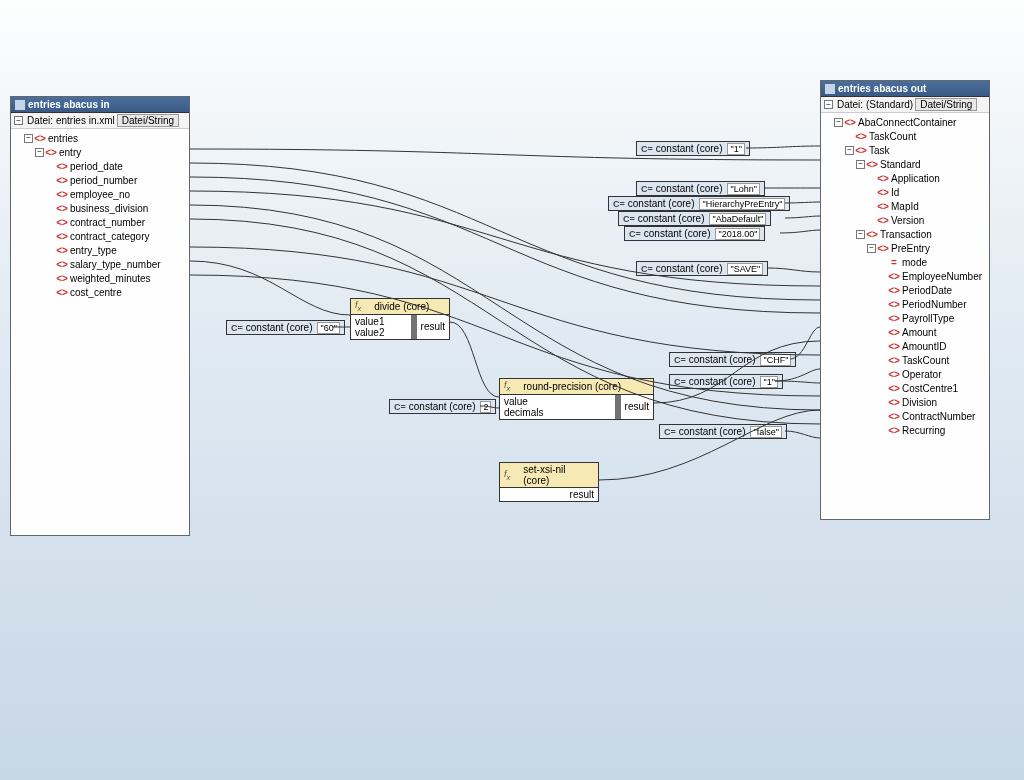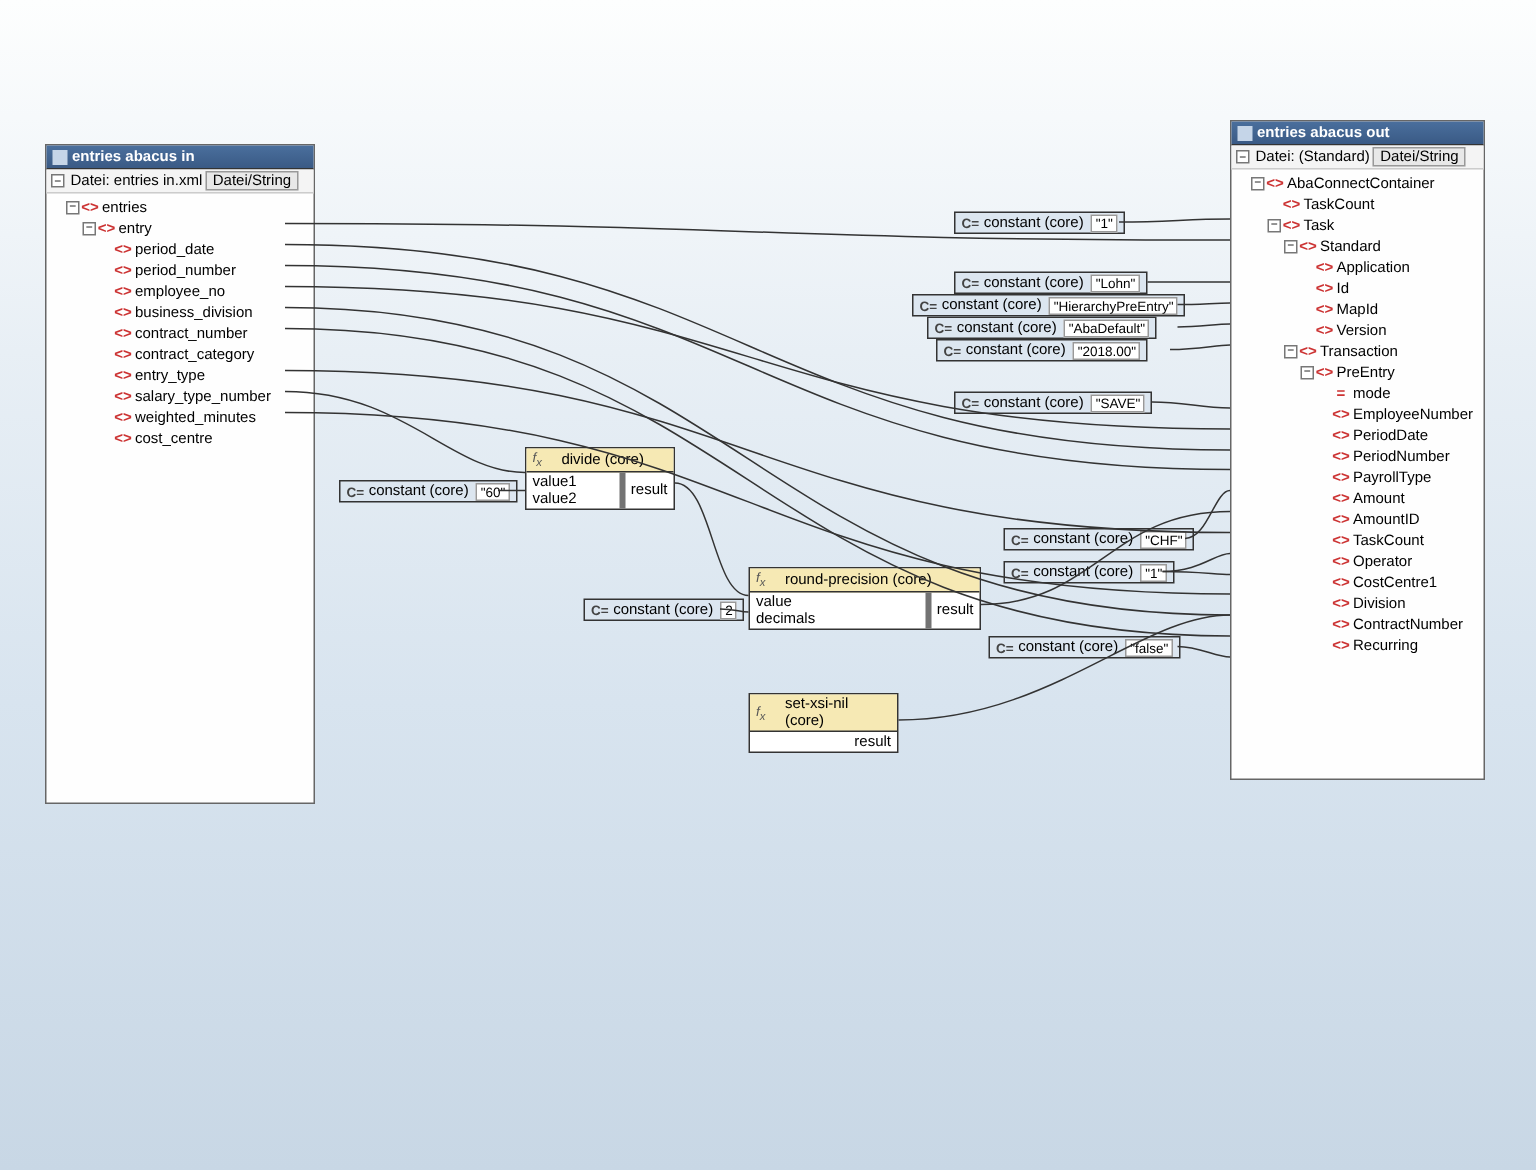--- a/index.html
+++ b/index.html
@@ -95,21 +95,21 @@
     font-style: italic;
     color: #555;
     font-size: 9px;
   }
   .func-body {
     display: flex;
   }
   .func-in, .func-out {
     padding: 1px 4px;
   }
-  .func-in { border-right: 4px solid #737373; }
+  .func-in { border-right: 6px solid #737373; }
   .const-box {
     position: absolute;
     border: 1px solid #333;
     background: #dce6f0;
     padding: 1px 4px;
     display: flex;
     align-items: center;
     gap: 3px;
     height: 15px;
   }
@@ -127,21 +127,21 @@
   }
   svg.wires {
     position: absolute;
     left: 0; top: 0;
     pointer-events: none;
   }
 </style>
 </head>
 <body>
 
-<div class="panel" style="left:10px; top:96px; width:180px; height:440px;margin-left:20px;">
+<div class="panel" style="left:10px; top:96px; width:180px; height:440px;">
   <div class="panel-header">
     <span class="h-icon"></span>
     <span>entries abacus in</span>
   </div>
   <div class="file-row">
     <span class="toggle">−</span>
     <span>Datei: entries in.xml</span>
     <span class="btn">Datei/String</span>
   </div>
   <div class="tree">

